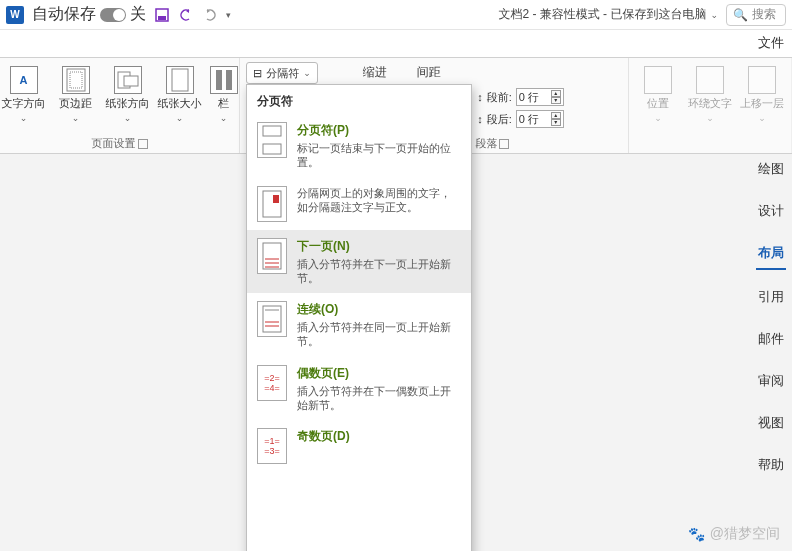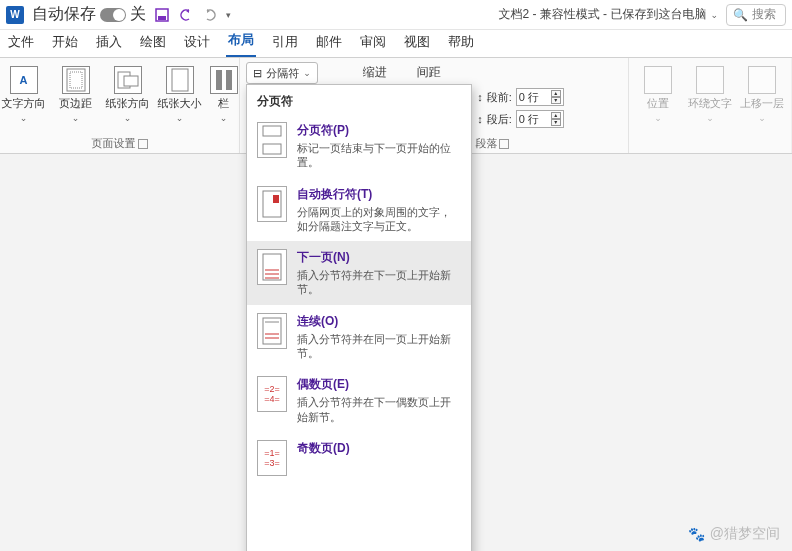--- a/index.html
+++ b/index.html
@@ -5,21 +5,21 @@
   * { box-sizing: border-box; margin: 0; padding: 0; font-family: "Microsoft YaHei", "Segoe UI", sans-serif; }
   body { width: 792px; height: 551px; background: #f3f3f3; overflow: hidden; font-size: 12px; color: #333; }
   .titlebar { height: 30px; background: #fff; display: flex; align-items: center; padding: 0 6px; gap: 8px; border-bottom: 1px solid #e5e5e5; }
   .logo { width: 18px; height: 18px; background: #1a5fb4; color: #fff; font-size: 10px; display: flex; align-items: center; justify-content: center; border-radius: 2px; font-weight: bold; }
   .autosave { display: flex; align-items: center; gap: 4px; font-size: 16px; }
   .switch { width: 26px; height: 14px; border-radius: 7px; background: #888; position: relative; }
   .switch::after { content: ""; position: absolute; right: 1px; top: 1px; width: 12px; height: 12px; border-radius: 50%; background: #fff; }
   .qat-icon { width: 16px; height: 16px; display: flex; align-items: center; justify-content: center; }
   .title-center { flex: 1; text-align: center; font-size: 12px; color: #444; display: flex; align-items: center; justify-content: flex-end; gap: 4px; }
   .search-box { border: 1px solid #ccc; border-radius: 4px; padding: 2px 6px; display: flex; align-items: center; gap: 4px; min-width: 60px; height: 22px; }
-  .tabs { height: 28px; background: #fff; display: flex; align-items: flex-end; padding: 0 6px; gap: 14px; font-size: 13px; border-bottom: 1px solid #d0d0d0; }
+  .tabs { height: 28px; background: #fff; display: flex; align-items: flex-end; padding: 0 6px; gap: 14px; font-size: 13px; border-bottom: 1px solid #d0d0d0; flex-direction: column; }
   .tab { padding: 4px 2px 6px 2px; cursor: pointer; }
   .tab.active { color: #1a5fb4; font-weight: 600; border-bottom: 2px solid #1a5fb4; }
   .ribbon { height: 96px; background: #fafafa; border-bottom: 1px solid #d0d0d0; display: flex; align-items: stretch; position: relative; }
   .grp { display: flex; flex-direction: column; align-items: center; padding: 4px 6px 2px 6px; border-right: 1px solid #e3e3e3; }
   .grp-row { display: flex; align-items: flex-start; gap: 6px; flex: 1; }
   .big-btn { display: flex; flex-direction: column; align-items: center; justify-content: flex-start; width: 46px; font-size: 11px; gap: 2px; padding-top: 4px; cursor: pointer; }
   .big-ico { width: 28px; height: 28px; border: 1px solid #888; background: #fff; display: flex; align-items: center; justify-content: center; }
   .grp-label { font-size: 11px; color: #666; margin-top: auto; display: flex; align-items: center; gap: 2px; }
   .caret { font-size: 9px; color: #666; }
   .small-stack { display: flex; flex-direction: column; gap: 2px; font-size: 11px; }
@@ -27,21 +27,21 @@
   .spin { width: 48px; height: 18px; border: 1px solid #aaa; background: #fff; display: flex; align-items: center; padding: 0 2px; font-size: 11px; }
   .spin-btns { display: flex; flex-direction: column; margin-left: auto; }
   .spin-btns span { width: 10px; height: 7px; border: 1px solid #999; font-size: 6px; line-height: 5px; text-align: center; background: #f7f7f7; }
   .dropdown-btn { height: 22px; border: 1px solid #bbb; border-radius: 3px; background: #fff; display: flex; align-items: center; padding: 0 6px; gap: 4px; font-size: 11px; cursor: pointer; }
   .menu { position: absolute; top: 22px; left: 0; width: 226px; background: #fff; border: 1px solid #bfbfbf; box-shadow: 2px 4px 10px rgba(0,0,0,0.25); z-index: 50; height: 492px; overflow: hidden; }
   .menu-section-hdr { font-size: 12px; font-weight: 600; padding: 8px 10px 4px 10px; color: #333; }
   .menu-item { display: flex; gap: 10px; padding: 8px 10px; cursor: pointer; }
   .menu-item:hover, .menu-item.hover { background: #eaeaea; }
   .mi-ico { width: 30px; height: 36px; border: 1px solid #aaa; background: #fff; flex-shrink: 0; display: flex; align-items: center; justify-content: center; font-size: 9px; color: #c33; }
   .mi-txt { display: flex; flex-direction: column; gap: 2px; }
-  .mi-title { font-size: 12px; font-weight: 600; color: #4c1d95; }
+  .mi-title { font-size: 12px; font-weight: 600; color: #4d7c0f; }
   .mi-desc { font-size: 11px; color: #555; line-height: 1.3; }
   .doc-area { background: #f3f3f3; height: 397px; }
   .watermark { position: absolute; right: 12px; bottom: 8px; font-size: 14px; color: #bbb; display: flex; align-items: center; gap: 4px; }
   .launch { width: 10px; height: 10px; border: 1px solid #999; display: inline-block; }
   .dropdown-wrap { position: relative; }
 </style>
 </head>
 <body>
 
 <div class="titlebar">
@@ -172,21 +172,20 @@
             </div>
         </div>
         <div class="menu-item">
           <div class="mi-ico">
               <svg width="22" height="30">
                 <rect x="2" y="2" width="18" height="26" fill="none" stroke="#888"></rect>
                 <rect x="12" y="6" width="6" height="8" fill="#c33"></rect>
               </svg>
             </div>
           <div class="mi-txt">
-              <div class="mi-title">自动换行符(T)</div>
               <div class="mi-desc">分隔网页上的对象周围的文字，如分隔题注文字与正文。</div>
             </div>
         </div>
         <div class="menu-item hover">
           <div class="mi-ico">
               <svg width="22" height="30">
                 <rect x="2" y="2" width="18" height="26" fill="none" stroke="#888"></rect>
                 <line x1="4" y1="18" x2="18" y2="18" stroke="#c33"></line>
                 <line x1="4" y1="22" x2="18" y2="22" stroke="#c33"></line>
                 <line x1="4" y1="26" x2="18" y2="26" stroke="#c33"></line>

